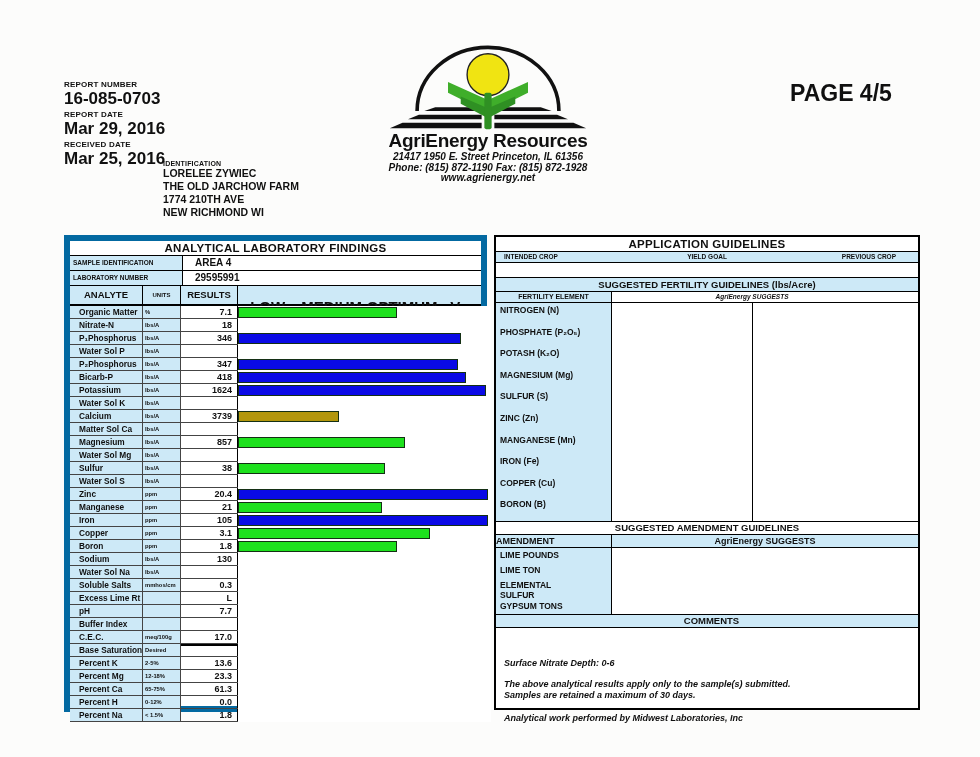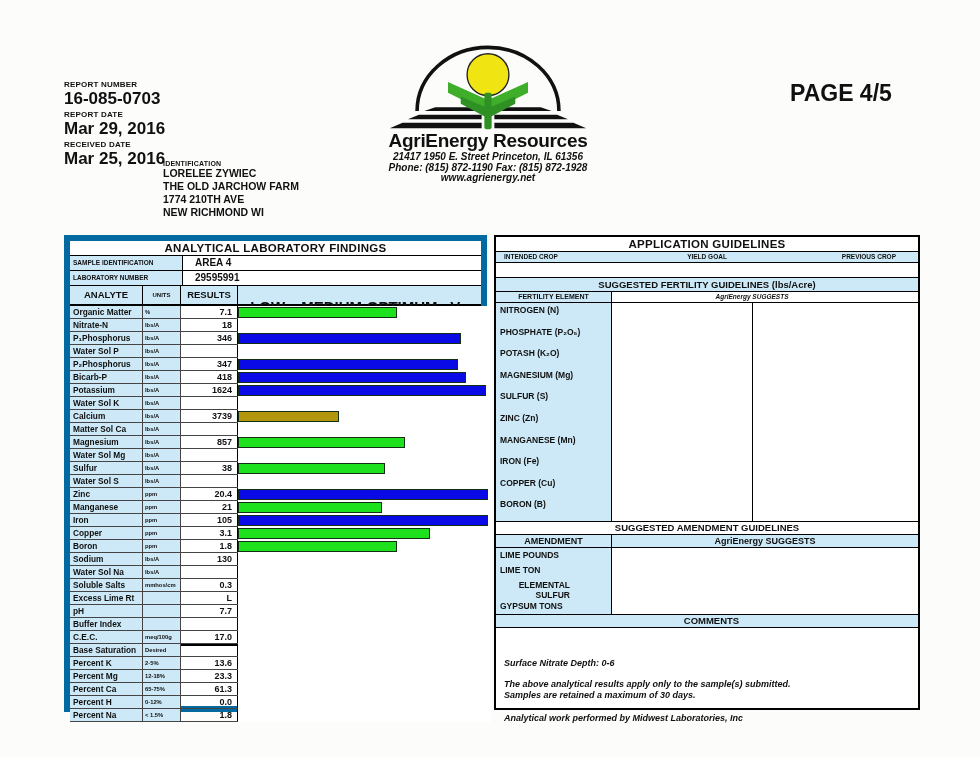--- a/index.html
+++ b/index.html
@@ -33,21 +33,21 @@
   .h-analyte{width:73px;}
   .h-units{width:38px;font-size:6px !important;}
   .h-results{width:57px;}
   .h-ranges{flex:1;position:relative;border-right:none !important;}
   .h-ranges span{position:absolute;top:12px;font-size:15px;font-weight:bold;}
   .f-body{position:relative;height:416px;}
   .lrow{display:flex;height:13px;box-sizing:border-box;border-bottom:1px solid #444;width:168px;}
   .lrow:last-child{border-bottom:none;}
   .lrow.thick{box-shadow:inset 0 2px 0 #000;}
   .c-an{width:73px;background:var(--blue);border-right:1px solid #444;box-sizing:border-box;
-        font-size:8.3px;font-weight:bold;line-height:12px;padding-left:3px;white-space:nowrap;overflow:hidden;}
+        font-size:8.3px;font-weight:bold;line-height:12px;padding-left:9px;white-space:nowrap;overflow:hidden;}
   .c-un{width:38px;background:var(--blue);border-right:1px solid #444;box-sizing:border-box;
         font-size:5.8px;font-weight:bold;line-height:13px;padding-left:2px;white-space:nowrap;overflow:hidden;}
   .c-re{width:57px;box-sizing:border-box;font-size:9px;font-weight:bold;line-height:12px;
         text-align:right;padding-right:5px;border-right:1px solid #000;}
   .chartpanel{position:absolute;left:168px;top:0;width:253px;height:416px;background:#fff;}
   .bar{position:absolute;left:0;height:11px;border:1px solid #143014;box-sizing:border-box;}
   
   .guides{position:absolute;left:494px;top:235px;width:426px;height:475px;
           border:2px solid #000;box-sizing:border-box;background:#fff;}
   .g-title{height:14px;line-height:14px;text-align:center;font-size:11.5px;font-weight:bold;
@@ -66,29 +66,29 @@
   .g-ferthead .ag{position:absolute;left:116px;width:280px;text-align:center;font-size:6.5px;font-style:italic;}
   .g-fertbody{position:relative;height:218px;border-bottom:1px solid #000;}
   .g-fertcol{position:absolute;left:0;top:0;bottom:0;width:116px;background:var(--blue);
              border-right:1px solid #000;box-sizing:border-box;display:flex;flex-direction:column;padding-top:2px;}
   .g-fertcol div{flex:1;font-size:8.5px;font-weight:bold;padding-left:4px;}
   .g-fertdiv{position:absolute;left:256px;top:0;bottom:0;width:1px;background:#000;}
   .g-amendtitle{height:12px;line-height:12px;background:#fff;border-bottom:1px solid #000;
                 text-align:center;font-size:9.5px;font-weight:bold;}
   .g-amendhead{position:relative;height:12px;background:var(--blue);border-bottom:1px solid #000;
                font-size:9px;font-weight:bold;line-height:12px;}
-  .g-amendhead .am{position:absolute;left:0;width:116px;text-align:center;border-right:1px solid #000;
+  .g-amendhead .am{position:absolute;left:0;width:116px;text-align:left;border-right:1px solid #000;
                    box-sizing:border-box;height:12px;}
   .g-amendhead .ag{position:absolute;left:116px;right:0;text-align:center;}
   .g-amendbody{position:relative;height:66px;border-bottom:1px solid #000;}
   .g-amendcol{position:absolute;left:0;top:0;bottom:0;width:116px;background:var(--blue);
               border-right:1px solid #000;box-sizing:border-box;padding-top:2px;}
   .g-amendcol div{font-size:8.5px;font-weight:bold;padding-left:4px;line-height:10px;}
   .g-amendcol div.s1{height:15px;} .g-amendcol div.s2{height:15px;}
-  .g-amendcol div.s3{height:21px;width:70px;text-align:right;} .g-amendcol div.s4{height:13px;}
+  .g-amendcol div.s3{height:21px;width:70px;} .g-amendcol div.s4{height:13px;}
   .g-commtitle{height:12px;line-height:12px;background:var(--blue);border-bottom:1px solid #000;
                text-align:center;font-size:9.5px;font-weight:bold;padding-left:9px;}
   .g-commbody{padding:30px 0 0 8px;font-size:9px;font-weight:bold;font-style:italic;}
   .g-commbody div{line-height:11px;}
   .g-commbody div:first-child{margin-bottom:10px;}
   .g-commbody div:nth-child(3){margin-bottom:12px;}
 </style>
 </head>
 <body>
 

